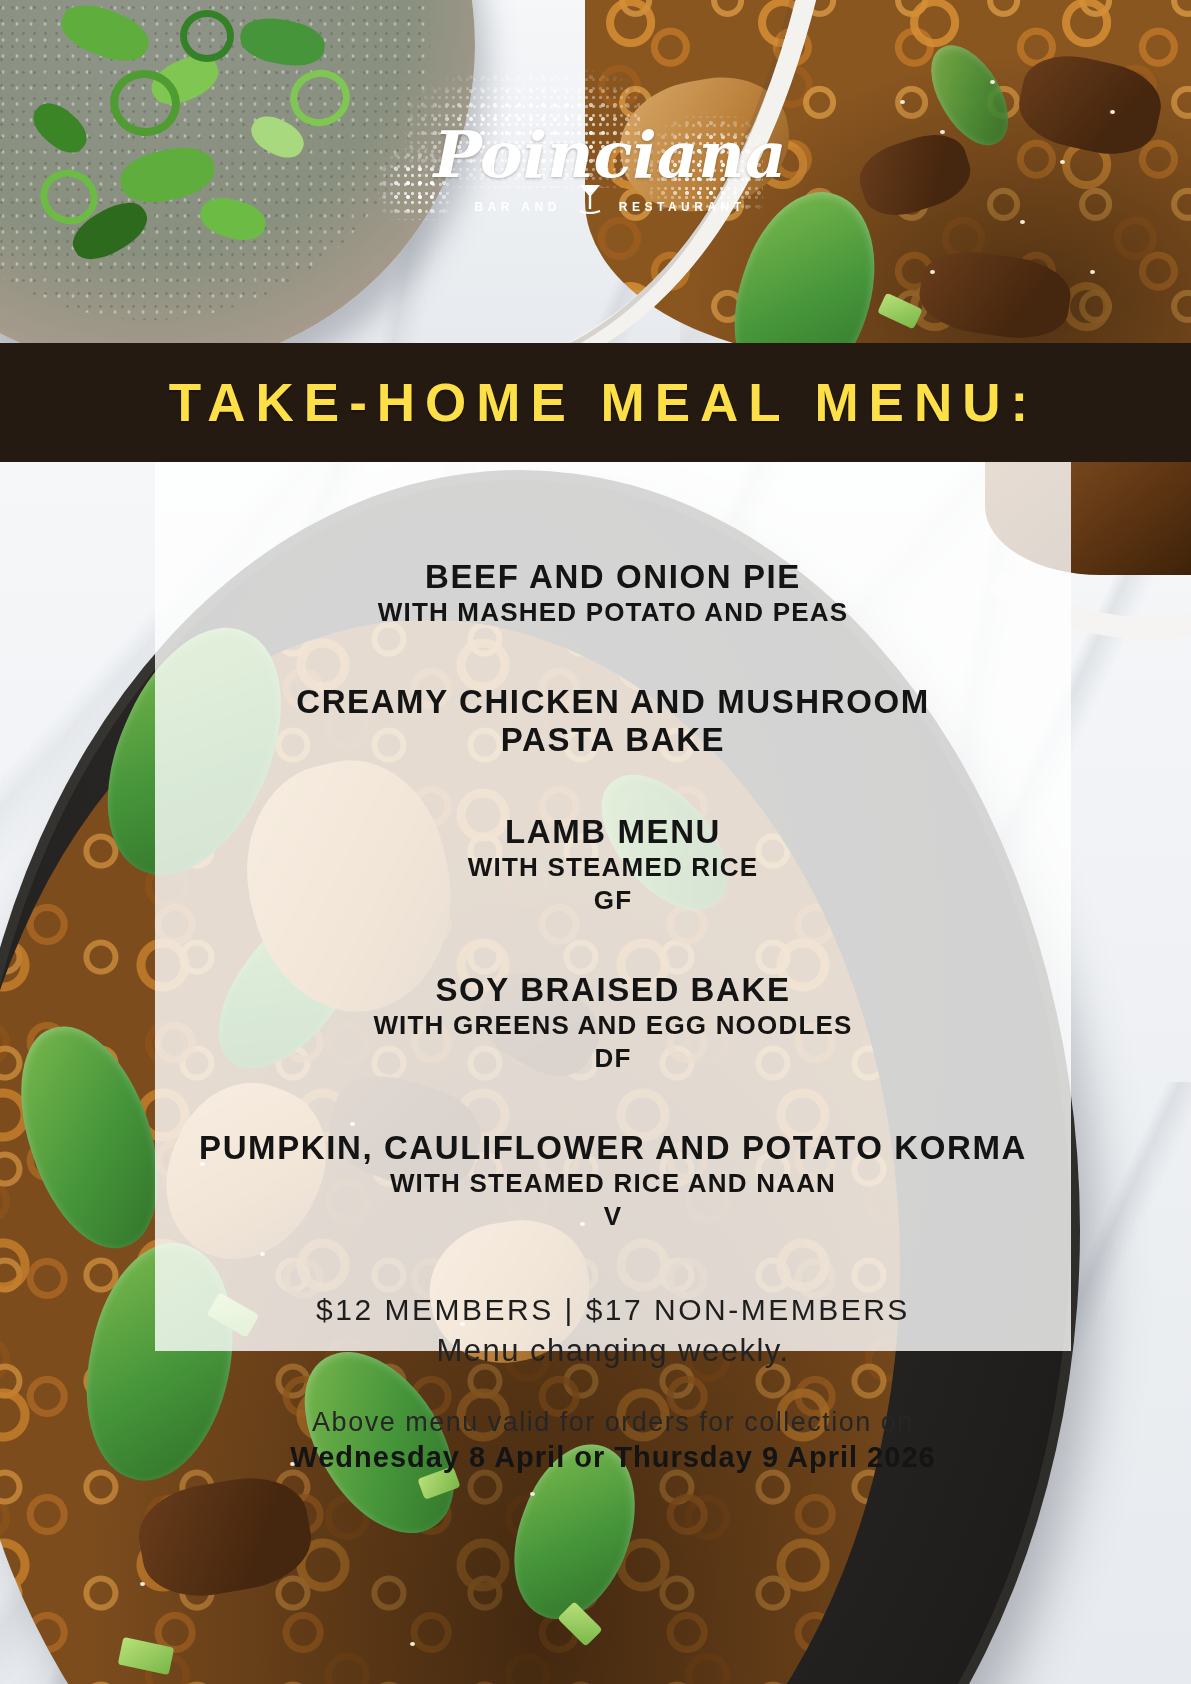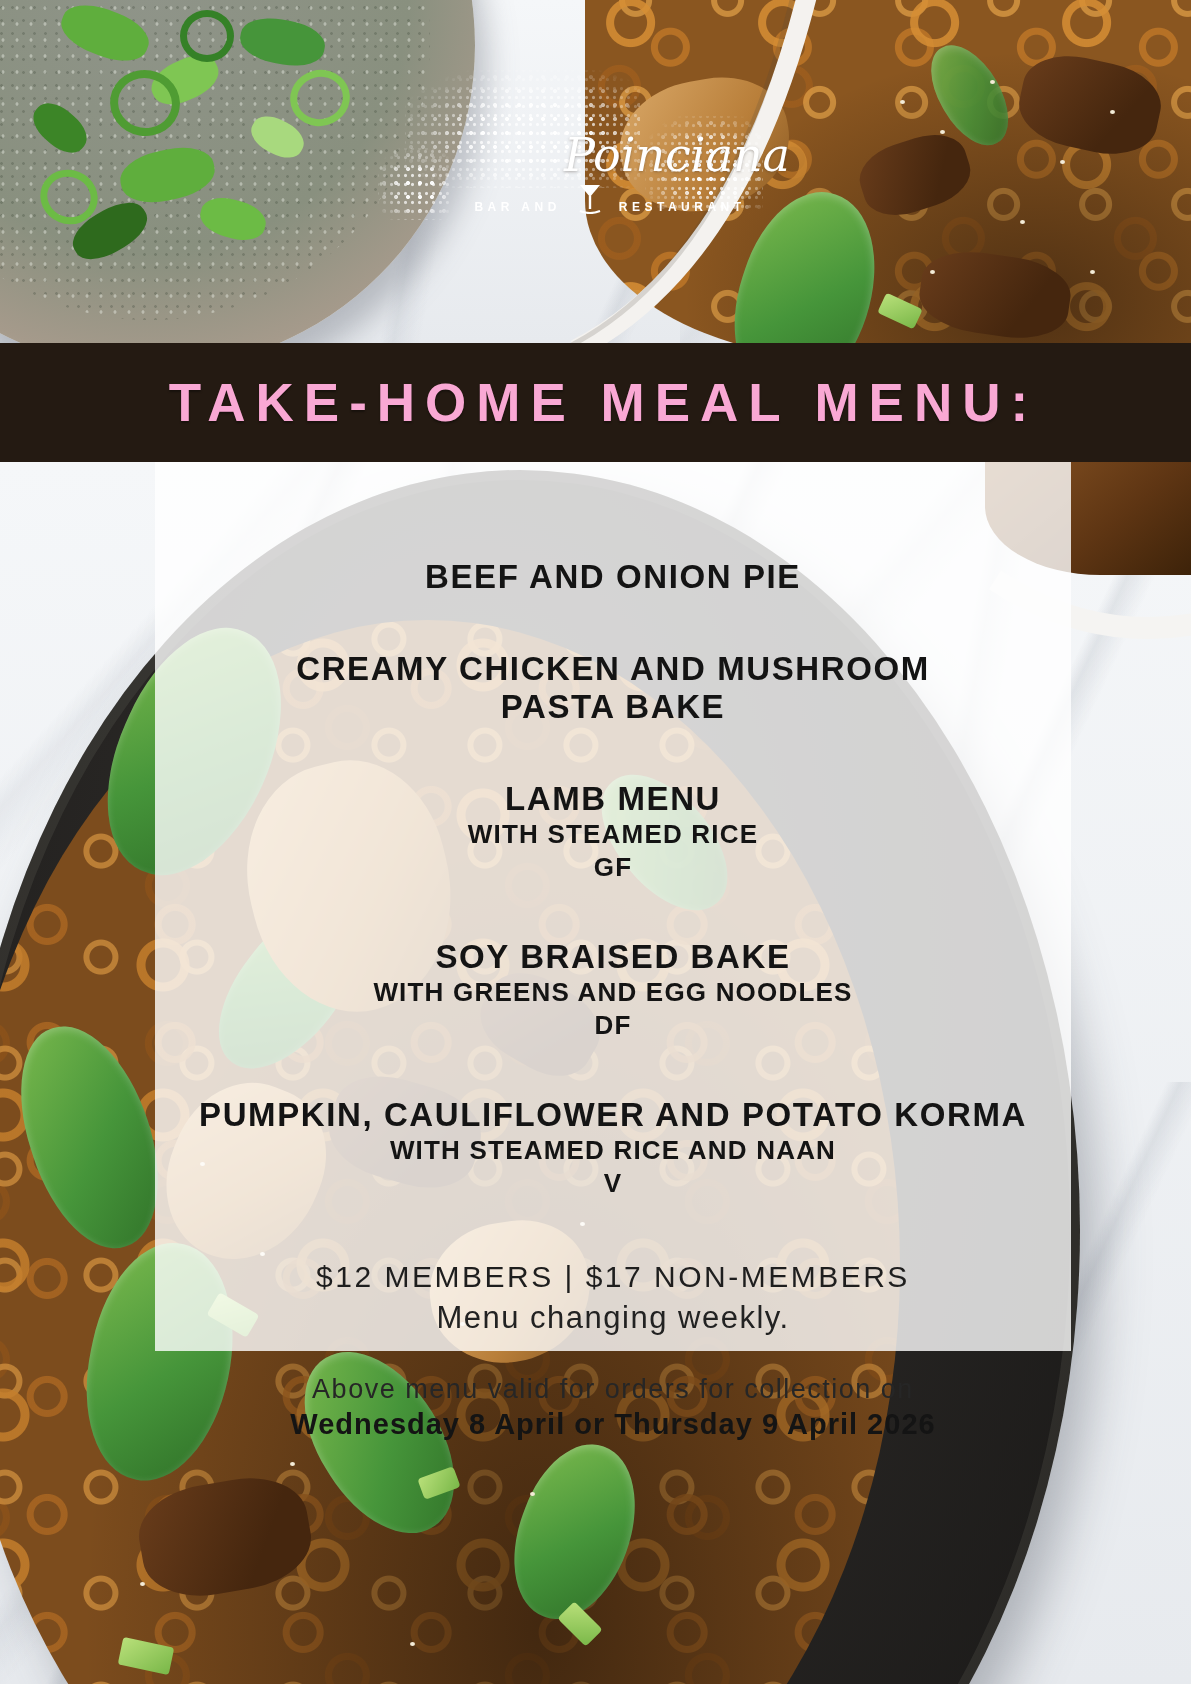--- a/index.html
+++ b/index.html
@@ -65,22 +65,22 @@
     background:linear-gradient(130deg,#d9a868,#b97f3a 60%,#8a5a24);}
   .beef{position:absolute;border-radius:40%;
     background:linear-gradient(120deg,#6a3d1b,#45260e 70%);}
   .scal{position:absolute;background:linear-gradient(135deg,#b9e07a,#79b748);border-radius:4px;}
   .sesame{position:absolute;width:5px;height:4px;border-radius:50%;background:#f4ecd8;}
   .corner-food{position:absolute;left:985px;top:-12px;width:210px;height:125px;border-radius:0 0 0 55%;
     background:linear-gradient(140deg,#8a5524,#5e3513 60%,#3c2209);}
 
   
   .logo{position:absolute;left:430px;top:128px;width:360px;z-index:6;text-align:center;color:#fff;}
-  .logo-script{font-family:"DejaVu Serif",serif;font-style:italic;font-weight:normal;font-size:46px;
-    line-height:54px;text-shadow:0 1px 3px rgba(60,50,40,.35);text-align:right;}
+  .logo-script{font-family:"DejaVu Serif",serif;font-style:italic;font-weight:bold;font-size:64px;
+    line-height:54px;text-shadow:0 1px 3px rgba(60,50,40,.35);}
   .logo-sub{margin-top:2px;display:flex;align-items:flex-end;justify-content:center;gap:17px;
     font-size:12px;font-weight:bold;letter-spacing:4.5px;}
   .speck{position:absolute;z-index:5;
     background-image:radial-gradient(rgba(255,255,255,.95) 1.6px, transparent 2.2px),
                      radial-gradient(rgba(255,255,255,.75) 1.1px, transparent 1.6px);
     background-size:12px 14px,7px 9px;background-position:0 0,3px 5px;
     -webkit-mask-image:radial-gradient(ellipse at 55% 55%, #000 30%, transparent 80%);
     mask-image:radial-gradient(ellipse at 55% 55%, #000 30%, transparent 80%);}
 
   
@@ -181,27 +181,28 @@
       <svg width="24" height="30" viewBox="0 0 24 30">
         <polygon points="2,1 22,1 12,13" fill="#ffffff"></polygon>
         <rect x="10.8" y="12" width="2.4" height="13" fill="#ffffff"></rect>
         <path d="M2,27 Q12,31 22,27" fill="none" stroke="#ffffff" stroke-width="2.2"></path>
       </svg>
       <span>RESTAURANT</span>
     </div>
   </div>
 
   <div class="banner" style="background: rgb(36, 26, 18);">
-    <h1 style="color: #f9a8d4;">TAKE-HOME MEAL MENU:</h1>
+    <h1 style="color: #fde047;">TAKE-HOME MEAL MENU:</h1>
   </div>
 
   <div class="panel" style="background: rgba(255, 255, 255, 0.8); color: rgb(20, 20, 20);">
     <div id="menu-items">
         <div class="menu-item">
           <div class="item-name">BEEF AND ONION PIE</div>
+          <div class="item-desc">WITH MASHED POTATO AND PEAS</div>
         </div>
         <div class="menu-item">
           <div class="item-name">CREAMY CHICKEN AND MUSHROOM</div>
           <div class="item-name">PASTA BAKE</div>
         </div>
         <div class="menu-item">
           <div class="item-name">LAMB MENU</div>
           <div class="item-desc">WITH STEAMED RICE</div>
           <div class="item-diet">GF</div>
         </div>

